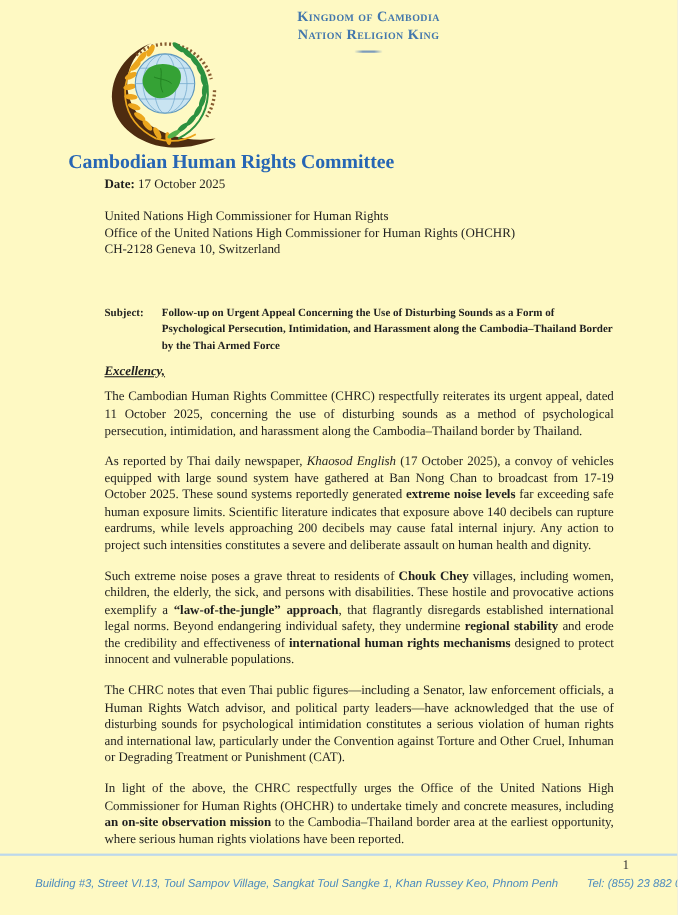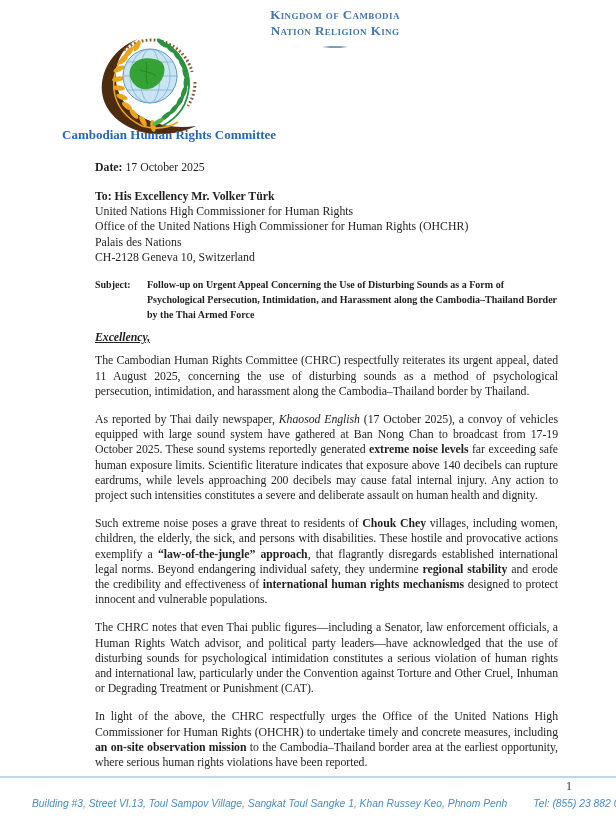--- a/index.html
+++ b/index.html
@@ -1,20 +1,20 @@
 <!DOCTYPE html>
 <html><head>
 <meta charset="utf-8">
 <style>
   html,body{margin:0;padding:0;background:#e8e8e8;}
   .page{
     position:relative;
     width:616px;height:832px;
     margin:0 auto;
-    background:#ffffff;
+    background:#fef9c3;
     font-family:"Liberation Serif","DejaVu Serif",serif;
     color:#1f1f1f;
     overflow:hidden;
   }
   
   .crest{position:absolute;top:7px;left:190px;width:290px;text-align:center;}
   .crest-line{
     font-weight:bold;font-variant:small-caps;
     font-size:13px;line-height:16px;letter-spacing:.4px;
     color:#4377ac;
@@ -22,22 +22,22 @@
   .flourish{
     width:26px;height:2px;margin:7px auto 0;
     background:linear-gradient(90deg,rgba(125,156,187,0),#7d9cbb 30%,#7d9cbb 70%,rgba(125,156,187,0));
     border-radius:1px;
   }
   
   .logo{position:absolute;left:94px;top:36px;width:112px;height:100px;}
   .logo svg{display:block;width:112px;height:100px;}
   
   .org-name{
-    position:absolute;left:62px;top:127px;
-    font-weight:bold;font-size:13px;color:#2766b4;text-align:right;
+    position:absolute;left:62px;top:137px;
+    font-weight:bold;font-size:18px;color:#2766b4;text-align:right;
   }
   
   .date-line{position:absolute;left:95px;top:160px;font-size:11.8px;text-align:right;}
   .recipient{position:absolute;left:95px;top:189px;font-size:11.8px;line-height:15.2px;}
   .subject{
     position:absolute;left:95px;top:277px;width:463px;
     font-size:10px;font-weight:bold;line-height:15.2px;
     display:grid;grid-template-columns:52px 1fr;
   }
   .b{font-weight:bold;}
@@ -141,35 +141,33 @@
   </div>
 
   <div class="org-name">Cambodian Human Rights Committee</div>
 
   <div class="date-line">
     <span class="b">Date:</span>
     <span>17 October 2025</span>
   </div>
 
   <div class="recipient">
-    <div class="b">To: His Excellency Mr. Volker Türk</div>
     <div>United Nations High Commissioner for Human Rights</div>
     <div>Office of the United Nations High Commissioner for Human Rights (OHCHR)</div>
-    <div>Palais des Nations</div>
     <div>CH-2128 Geneva 10, Switzerland</div>
   </div>
 
   <div class="subject">
     <span>Subject:</span>
     <span>Follow-up on Urgent Appeal Concerning the Use of Disturbing Sounds as a Form of Psychological Persecution, Intimidation, and Harassment along the Cambodia–Thailand Border by the Thai Armed Force</span>
   </div>
 
   <div class="letter-body">
     <div class="salutation">Excellency,</div>
-    <p><span>The Cambodian Human Rights Committee (CHRC) respectfully reiterates its urgent appeal, dated 11 August 2025, concerning the use of disturbing sounds as a method of psychological persecution, intimidation, and harassment along the Cambodia–Thailand border by Thailand.</span></p>
+    <p><span>The Cambodian Human Rights Committee (CHRC) respectfully reiterates its urgent appeal, dated 11 October 2025, concerning the use of disturbing sounds as a method of psychological persecution, intimidation, and harassment along the Cambodia–Thailand border by Thailand.</span></p>
     <p><span>As reported by Thai daily newspaper, </span><span style="font-style: italic;">Khaosod English</span><span> (17 October 2025), a convoy of vehicles equipped with large sound system have gathered at Ban Nong Chan to broadcast from 17-19 October 2025. These sound systems reportedly generated </span><span style="font-weight: bold;">extreme noise levels</span><span> far exceeding safe human exposure limits. Scientific literature indicates that exposure above 140 decibels can rupture eardrums, while levels approaching 200 decibels may cause fatal internal injury. Any action to project such intensities constitutes a severe and deliberate assault on human health and dignity.</span></p>
     <p><span>Such extreme noise poses a grave threat to residents of </span><span style="font-weight: bold;">Chouk Chey</span><span> villages, including women, children, the elderly, the sick, and persons with disabilities. These hostile and provocative actions exemplify a </span><span style="font-weight: bold;">“law-of-the-jungle” approach</span><span>, that flagrantly disregards established international legal norms. Beyond endangering individual safety, they undermine </span><span style="font-weight: bold;">regional stability</span><span> and erode the credibility and effectiveness of </span><span style="font-weight: bold;">international human rights mechanisms</span><span> designed to protect innocent and vulnerable populations.</span></p>
     <p><span>The CHRC notes that even Thai public figures—including a Senator, law enforcement officials, a Human Rights Watch advisor, and political party leaders—have acknowledged that the use of disturbing sounds for psychological intimidation constitutes a serious violation of human rights and international law, particularly under the Convention against Torture and Other Cruel, Inhuman or Degrading Treatment or Punishment (CAT).</span></p>
     <p><span>In light of the above, the CHRC respectfully urges the Office of the United Nations High Commissioner for Human Rights (OHCHR) to undertake timely and concrete measures, including </span><span style="font-weight: bold;">an on-site observation mission</span><span> to the Cambodia–Thailand border area at the earliest opportunity, where serious human rights violations have been reported.</span></p>
   </div>
 
   <div class="footer-rule"></div>
   <div class="footer-en">
     <span>Building #3, Street VI.13, Toul Sampov Village, Sangkat Toul Sangke 1, Khan Russey Keo, Phnom Penh</span><span class="tel">Tel: (855) 23 882 065</span>
   </div>

